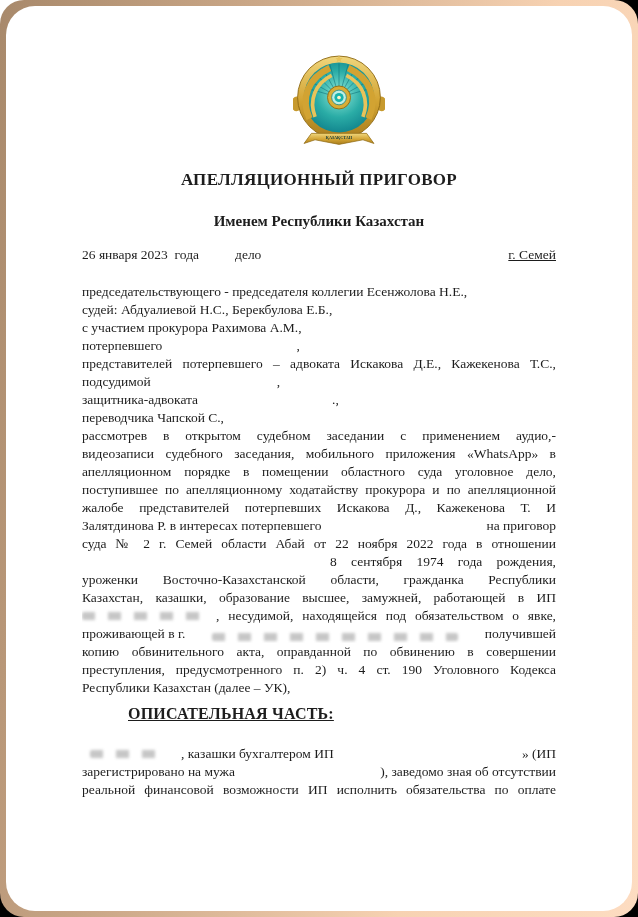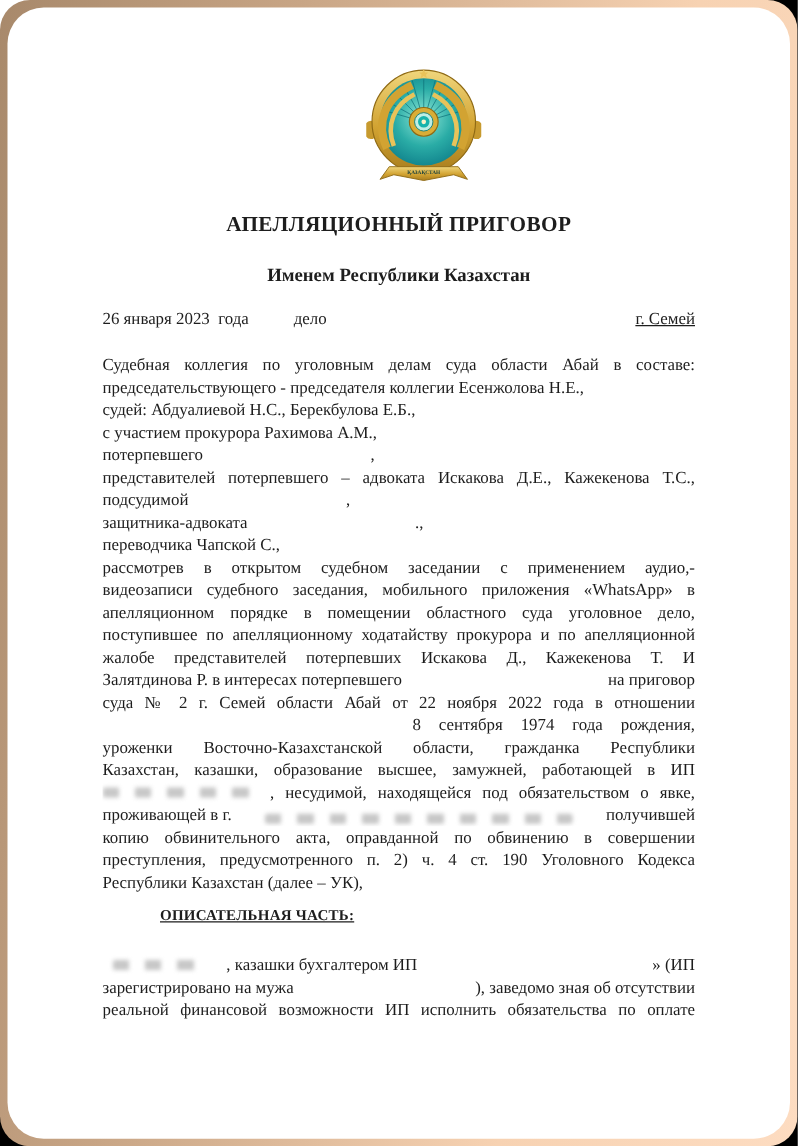--- a/index.html
+++ b/index.html
@@ -26,21 +26,21 @@
   .gap{display:inline-block;}
   .g92{width:92px;}
   .g100{width:100px;}
   .ind250{padding-left:248px;box-sizing:border-box;}
   .redact{display:inline-block;height:8px;border-radius:2px;align-self:center;
           background:repeating-linear-gradient(90deg,#8f8f8f 0 13px,transparent 13px 26px);
           filter:blur(1.6px);opacity:.5;}
   .r130{width:130px;margin-right:4px;}
   .r72{width:72px;margin-left:8px;margin-right:2px;}
   .rflex{flex:1;margin:5px 10px 0 10px;max-height:8px;}
-  .heading{font-size:12px;font-weight:bold;text-decoration:underline;
+  .heading{font-size:16px;font-weight:bold;text-decoration:underline;
            margin:8px 0 0 46px;line-height:18px;letter-spacing:.2px;}
   .descriptive{margin-top:22px;}
 </style>
 </head>
 <body>
 
 <div class="corner-light"></div>
 
 <div class="frame">
   <div class="paper">
@@ -107,21 +107,20 @@
     <div class="subtitle">Именем Республики Казахстан</div>
 
     <div class="dateline">
       <span class="pre">26 января 2023  года</span>
       <span class="mid">дело</span>
       <span class="right">г. Семей</span>
     </div>
 
     <div class="bodytext">
 
-      <div class="ln j">Судебная коллегия по уголовным делам суда области Абай в составе:</div>
       <div class="ln">председательствующего - председателя коллегии Есенжолова Н.Е.,</div>
       <div class="ln">судей: Абдуалиевой Н.С., Берекбулова Е.Б.,</div>
       <div class="ln">с участием прокурора Рахимова А.М.,</div>
       <div class="ln fx">
         <span>потерпевшего</span>
         <span class="gap g100"></span>
         <span>,</span>
       </div>
       <div class="ln j">представителей потерпевшего – адвоката Искакова Д.Е., Кажекенова Т.С.,</div>
       <div class="ln fx">

